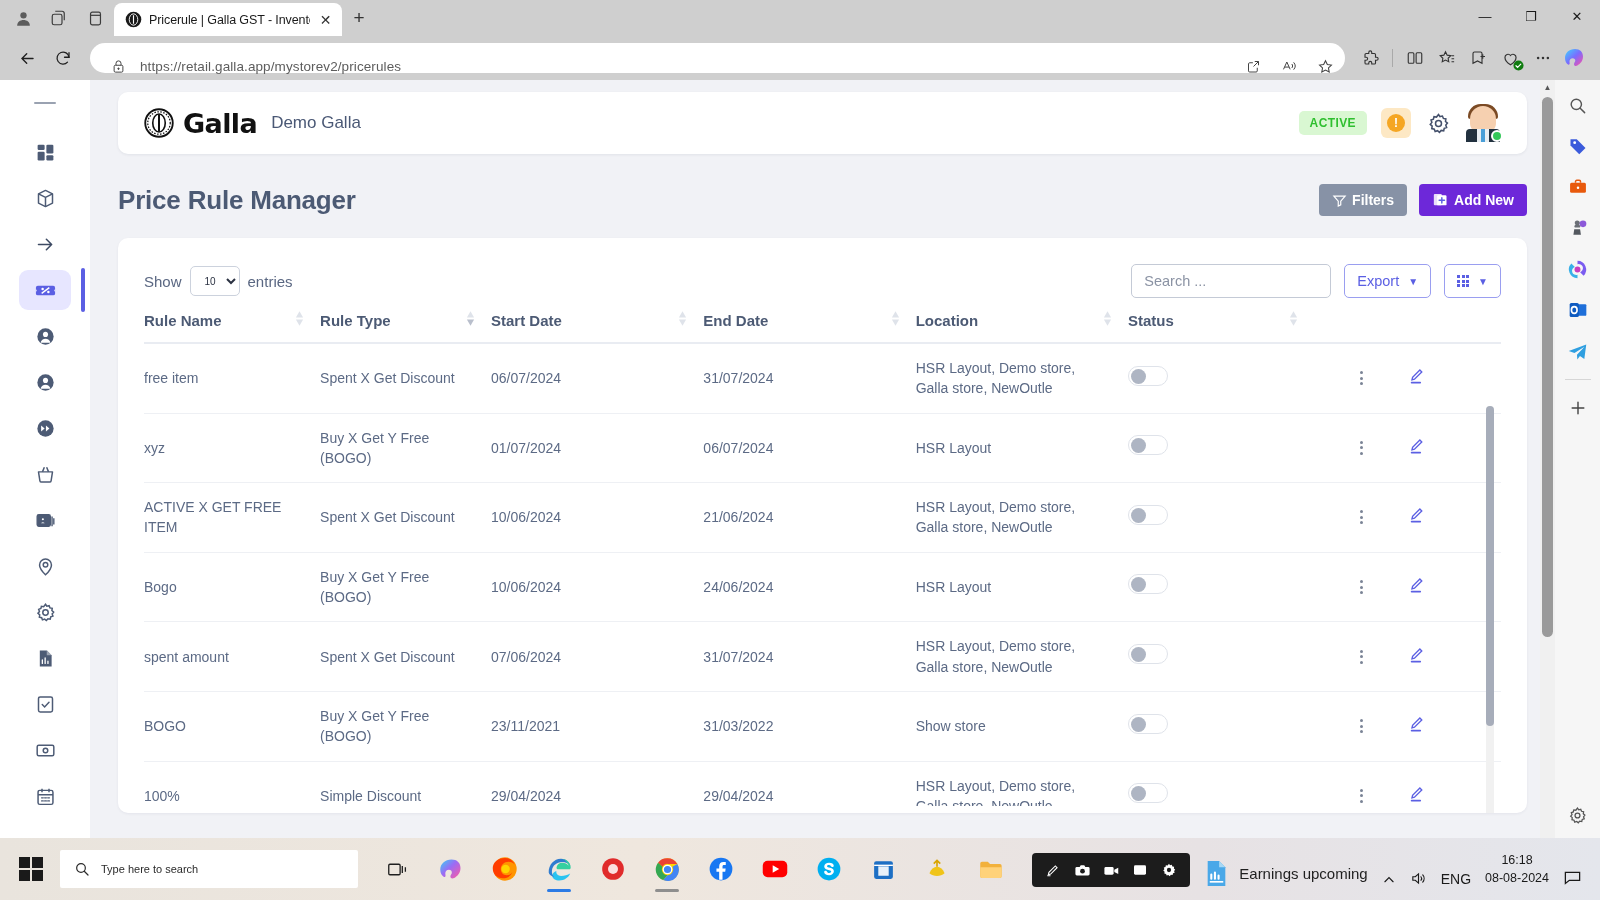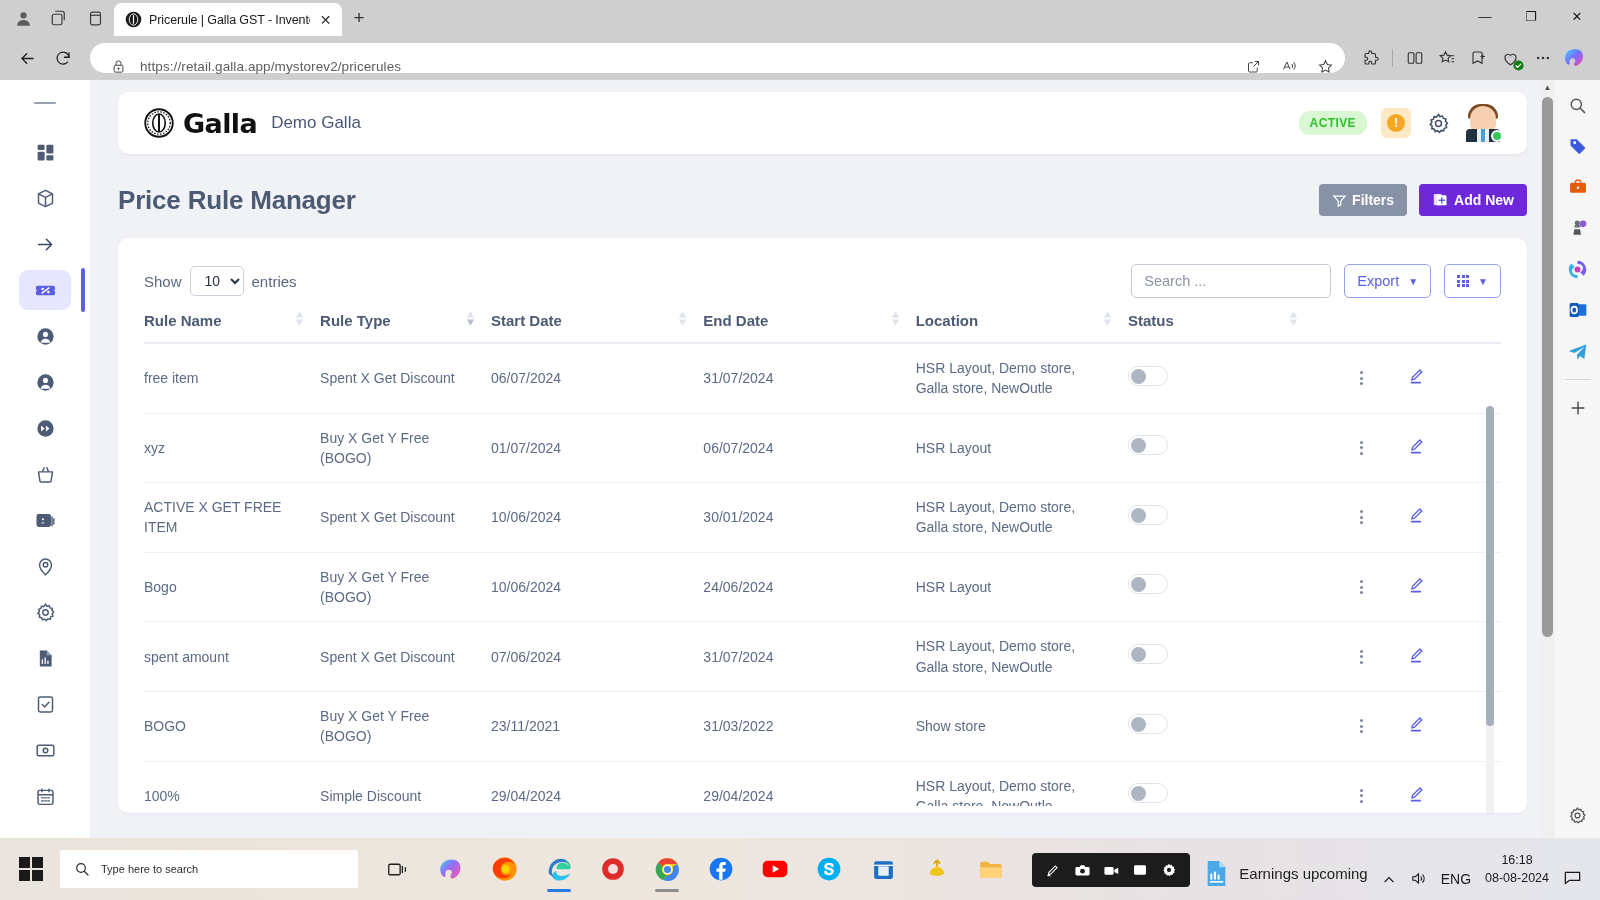--- a/index.html
+++ b/index.html
@@ -62,21 +62,21 @@
 
   .card-head { margin: 12px 28px 0 28px; background: #fff; border-radius: 10px; height: 62px;
                display: flex; align-items: center; padding: 0 26px;
                box-shadow: 0 1px 3px rgba(20,25,60,.07); }
   .brandlogo { display: flex; align-items: center; gap: 9px; }
   .brandname { font-size: 27px; font-weight: 700; color: #111; letter-spacing: -0.6px;
                font-family: "DejaVu Sans", sans-serif; }
   .storename { font-size: 17px; color: #4a5875; margin-left: 14px; }
   .head-right { margin-left: auto; display: flex; align-items: center; gap: 14px; }
   .badge-active { background: #d9f7d2; color: #2fbf2f; font-size: 12px; font-weight: 700;
-                  padding: 5px 11px; border-radius: 11px; letter-spacing: .4px; }
+                  padding: 5px 11px; border-radius: 5px; letter-spacing: .4px; }
   .warn-box { width: 30px; height: 30px; background: #fde8c4; border-radius: 6px;
               display: flex; align-items: center; justify-content: center; }
   .warn-dot { width: 18px; height: 18px; border-radius: 50%; background: #f5a623; color: #fff;
               font-size: 12px; font-weight: 700; display: flex; align-items: center; justify-content: center; }
   .gear-btn { width: 26px; height: 26px; color: #44506b; display: flex; align-items: center; justify-content: center; }
   .avatar { width: 36px; height: 36px; border-radius: 50%; position: relative; overflow: visible; }
   .av-head { position: absolute; left: 5px; top: 1px; width: 26px; height: 28px; border-radius: 13px 13px 11px 11px;
              background: #f6d0b0; }
   .av-hair { position: absolute; left: 3px; top: -1px; width: 30px; height: 15px;
              border-radius: 15px 15px 3px 3px; background: #7b4a24; }
@@ -92,21 +92,21 @@
   .pagetitle-actions { margin-left: auto; display: flex; gap: 12px; }
   .btn { height: 32px; border-radius: 4px; display: flex; align-items: center; gap: 5px;
          padding: 16px 13px; font-size: 14px; font-weight: 700; color: #fff; }
   .btn-filters { background: #8792a6; }
   .btn-add { background: #6d28d9; }
 
   .card-table { margin: 22px 28px 0 28px; background: #fff; border-radius: 10px;
                 box-shadow: 0 1px 3px rgba(20,25,60,.06); height: 575px; position: relative; overflow: hidden; }
   .tbl-toolbar { display: flex; align-items: center; padding: 26px 26px 0 26px; }
   .show-grp { display: flex; align-items: center; gap: 8px; font-size: 15px; color: #5a6782; }
-  .show-sel { height: 30px; border: 1px solid #ccd2dd; border-radius: 5px; font-size: 14px;
+  .show-sel { height: 30px; border: 1px solid #ccd2dd; border-radius: 5px; font-size: 10px;
               color: #2b3242; padding: 0 6px 0 10px; background: #fff;
               font-family: "Liberation Sans", sans-serif; }
   .tb-right { margin-left: auto; display: flex; align-items: center; gap: 13px; }
   .search-in { width: 200px; height: 34px; border: 1px solid #c4cad6; border-radius: 5px;
                padding: 0 12px; font-size: 14.5px; color: #414a5c; outline: none;
                font-family: "Liberation Sans", sans-serif; background: #fff; }
   .search-in::placeholder { color: #8b93a4; }
   .btn-out { height: 34px; border: 1px solid #9a9ef0; border-radius: 5px; background: #fff;
              color: #5b5fe3; font-size: 14.5px; display: flex; align-items: center; gap: 9px; padding: 0 12px; }
   .caret { font-size: 10px; }
@@ -635,21 +635,21 @@
                     </td>
                     <td><span class="pencil"><svg width="19" height="19" viewBox="0 0 24 24" fill="none" stroke="#5b5fe3" stroke-width="1.7">
                           <path d="M5 17.5l3.2-.8 9.2-9.2-2.4-2.4-9.2 9.2z"></path>
                           <path d="M4.5 21h11" stroke-linecap="round" stroke-width="2"></path>
                         </svg></span></td>
                   </tr>
                   <tr>
                     <td style="padding-right: 26px;">ACTIVE X GET FREE ITEM</td>
                     <td style="padding-right: 26px;">Spent X Get Discount</td>
                     <td>10/06/2024</td>
-                    <td>30/01/2024</td>
+                    <td>21/06/2024</td>
                     <td style="padding-right: 26px;">HSR Layout, Demo store, Galla store, NewOutle</td>
                     <td><span class="toggle"><i></i></span></td>
                     <td>
                       <span class="kebab">
                         <i></i>
                         <i></i>
                         <i></i>
                       </span>
                     </td>
                     <td><span class="pencil"><svg width="19" height="19" viewBox="0 0 24 24" fill="none" stroke="#5b5fe3" stroke-width="1.7">

